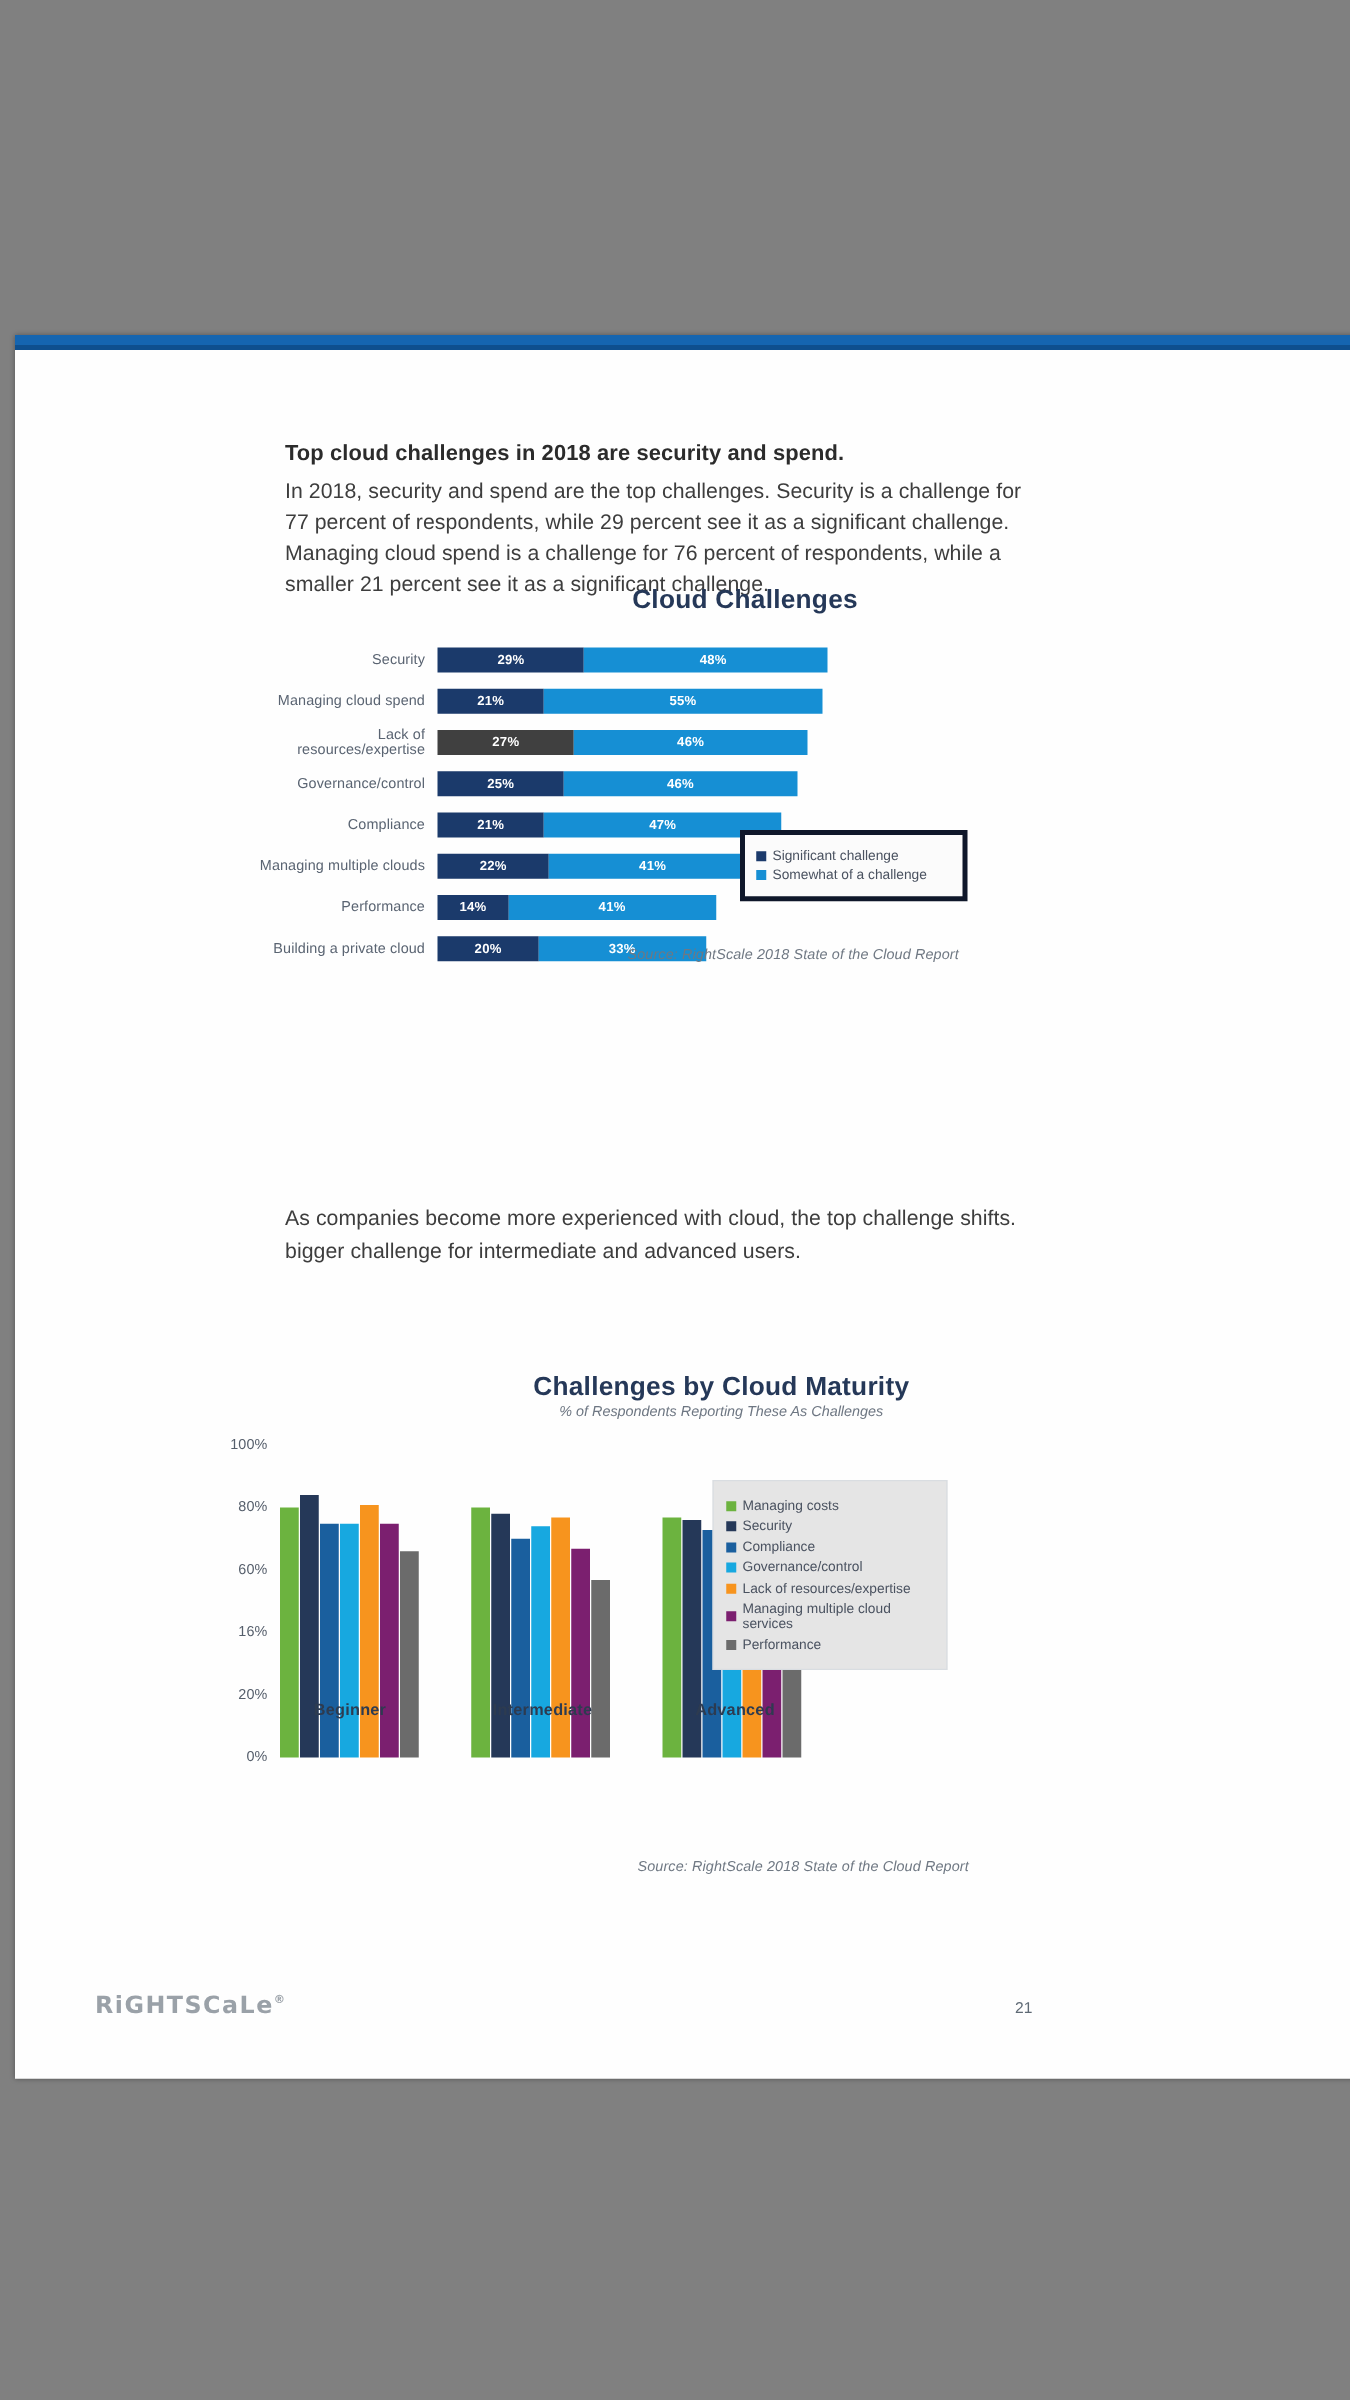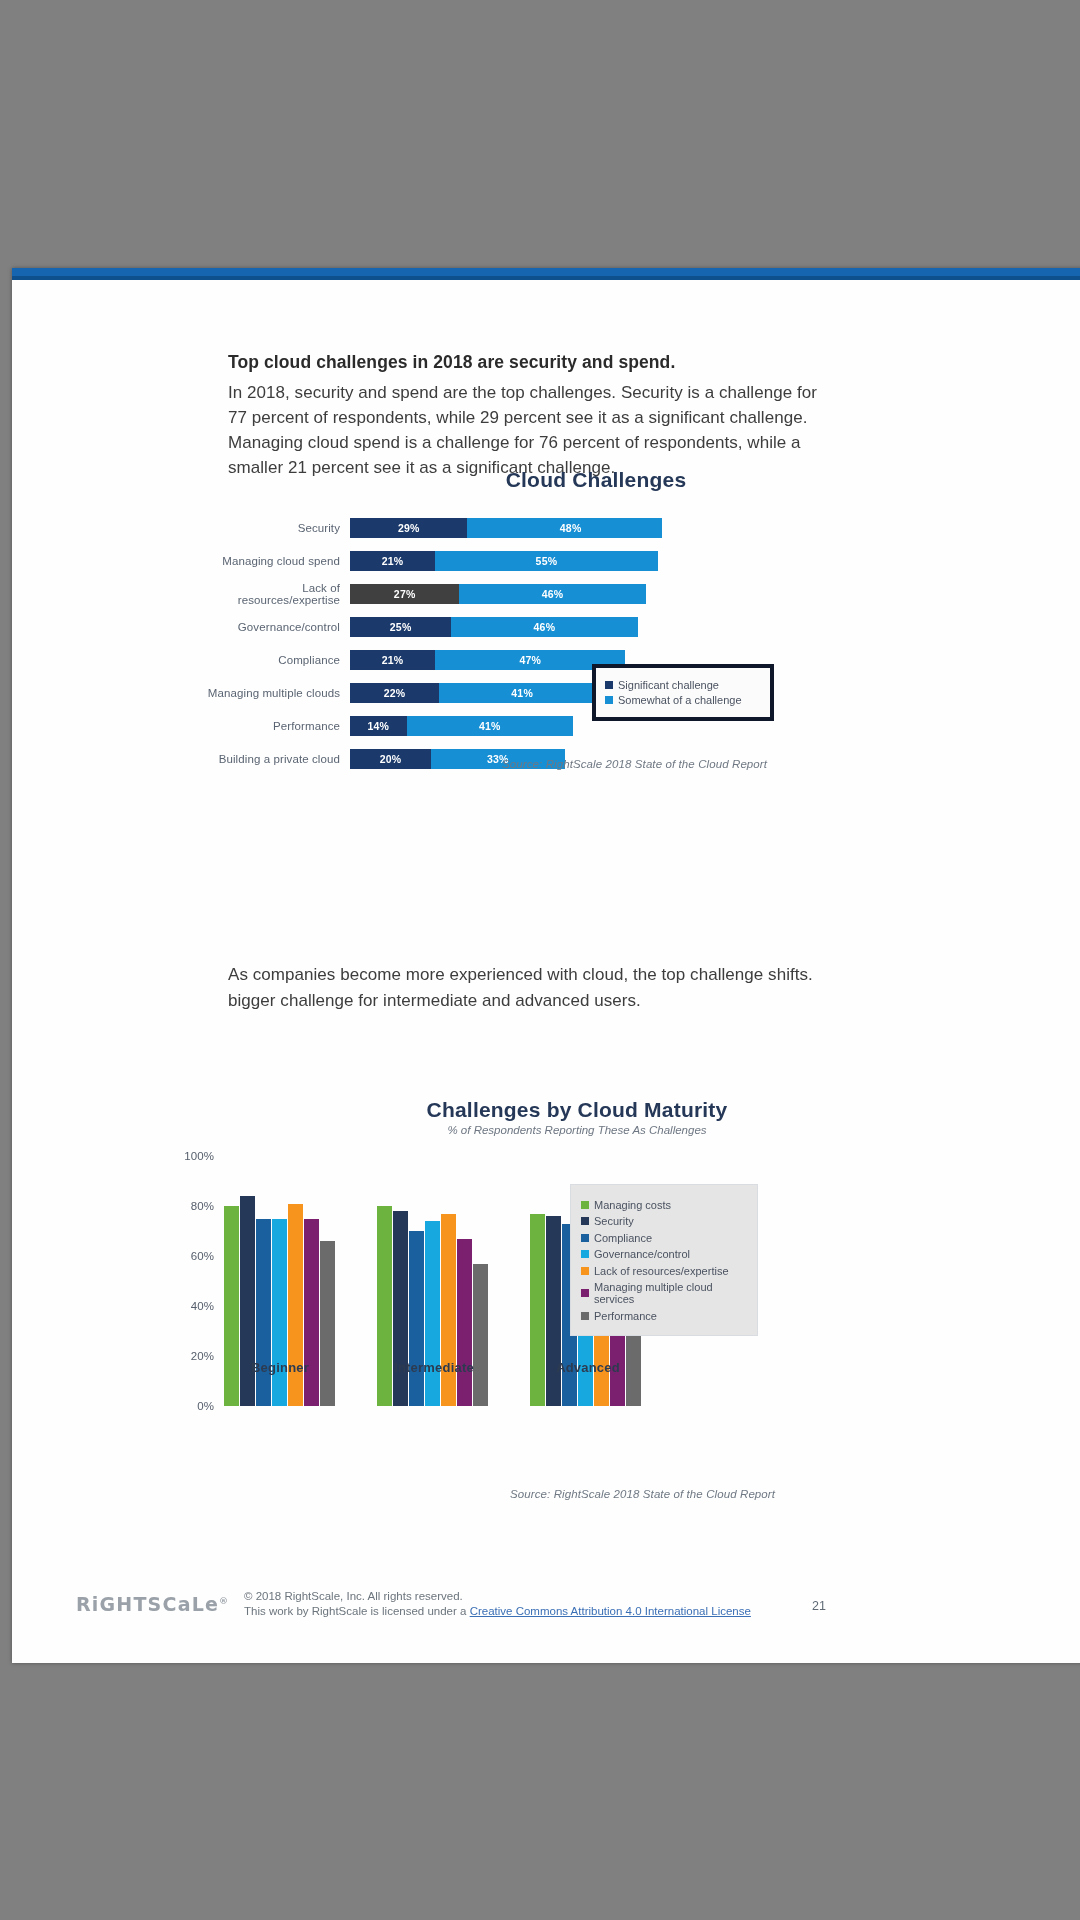--- a/index.html
+++ b/index.html
@@ -262,21 +262,21 @@
       <div class="copy-line">bigger challenge for intermediate and advanced users.</div>
     </div>
 
     <div class="chart2">
       <div class="c2-title">Challenges by Cloud Maturity</div>
       <div class="c2-sub">% of Respondents Reporting These As Challenges</div>
       <div class="c2-plot">
         <div class="c2-yaxis" id="c2yaxis">
             <div class="c2-ytick" style="top: 250px;">0%</div>
             <div class="c2-ytick" style="top: 200px;">20%</div>
-            <div class="c2-ytick" style="top: 150px;">40%</div>
+            <div class="c2-ytick" style="top: 150px;">16%</div>
             <div class="c2-ytick" style="top: 100px;">60%</div>
             <div class="c2-ytick" style="top: 50px;">80%</div>
             <div class="c2-ytick" style="top: 0px;">100%</div>
           </div>
         <div class="c2-groups" id="c2groups">
             <div class="c2-group">
               <div class="c2-bar" style="height: 200px; background: rgb(108, 179, 63);"></div>
               <div class="c2-bar" style="height: 210px; background: rgb(37, 56, 88);"></div>
               <div class="c2-bar" style="height: 187.5px; background: rgb(26, 95, 158);"></div>
               <div class="c2-bar" style="height: 187.5px; background: rgb(23, 168, 224);"></div>
@@ -339,21 +339,17 @@
             <span class="lg-tx">Performance</span>
           </div>
         </div>
       <div class="c2-source">Source: RightScale 2018 State of the Cloud Report</div>
     </div>
 
     <div class="footer">
       <div class="logo">
         <span>RiGHTSCaLe</span><sup>®</sup>
       </div>
-      <div class="fcopy">
-        <div>© 2018 RightScale, Inc. All rights reserved.</div>
-        <div><span>This work by RightScale is licensed under a </span><a href="#">Creative Commons Attribution 4.0 International License</a></div>
-      </div>
       <div class="pagenum">21</div>
     </div>
 
   </div>
 </div>
 
 </body></html>

